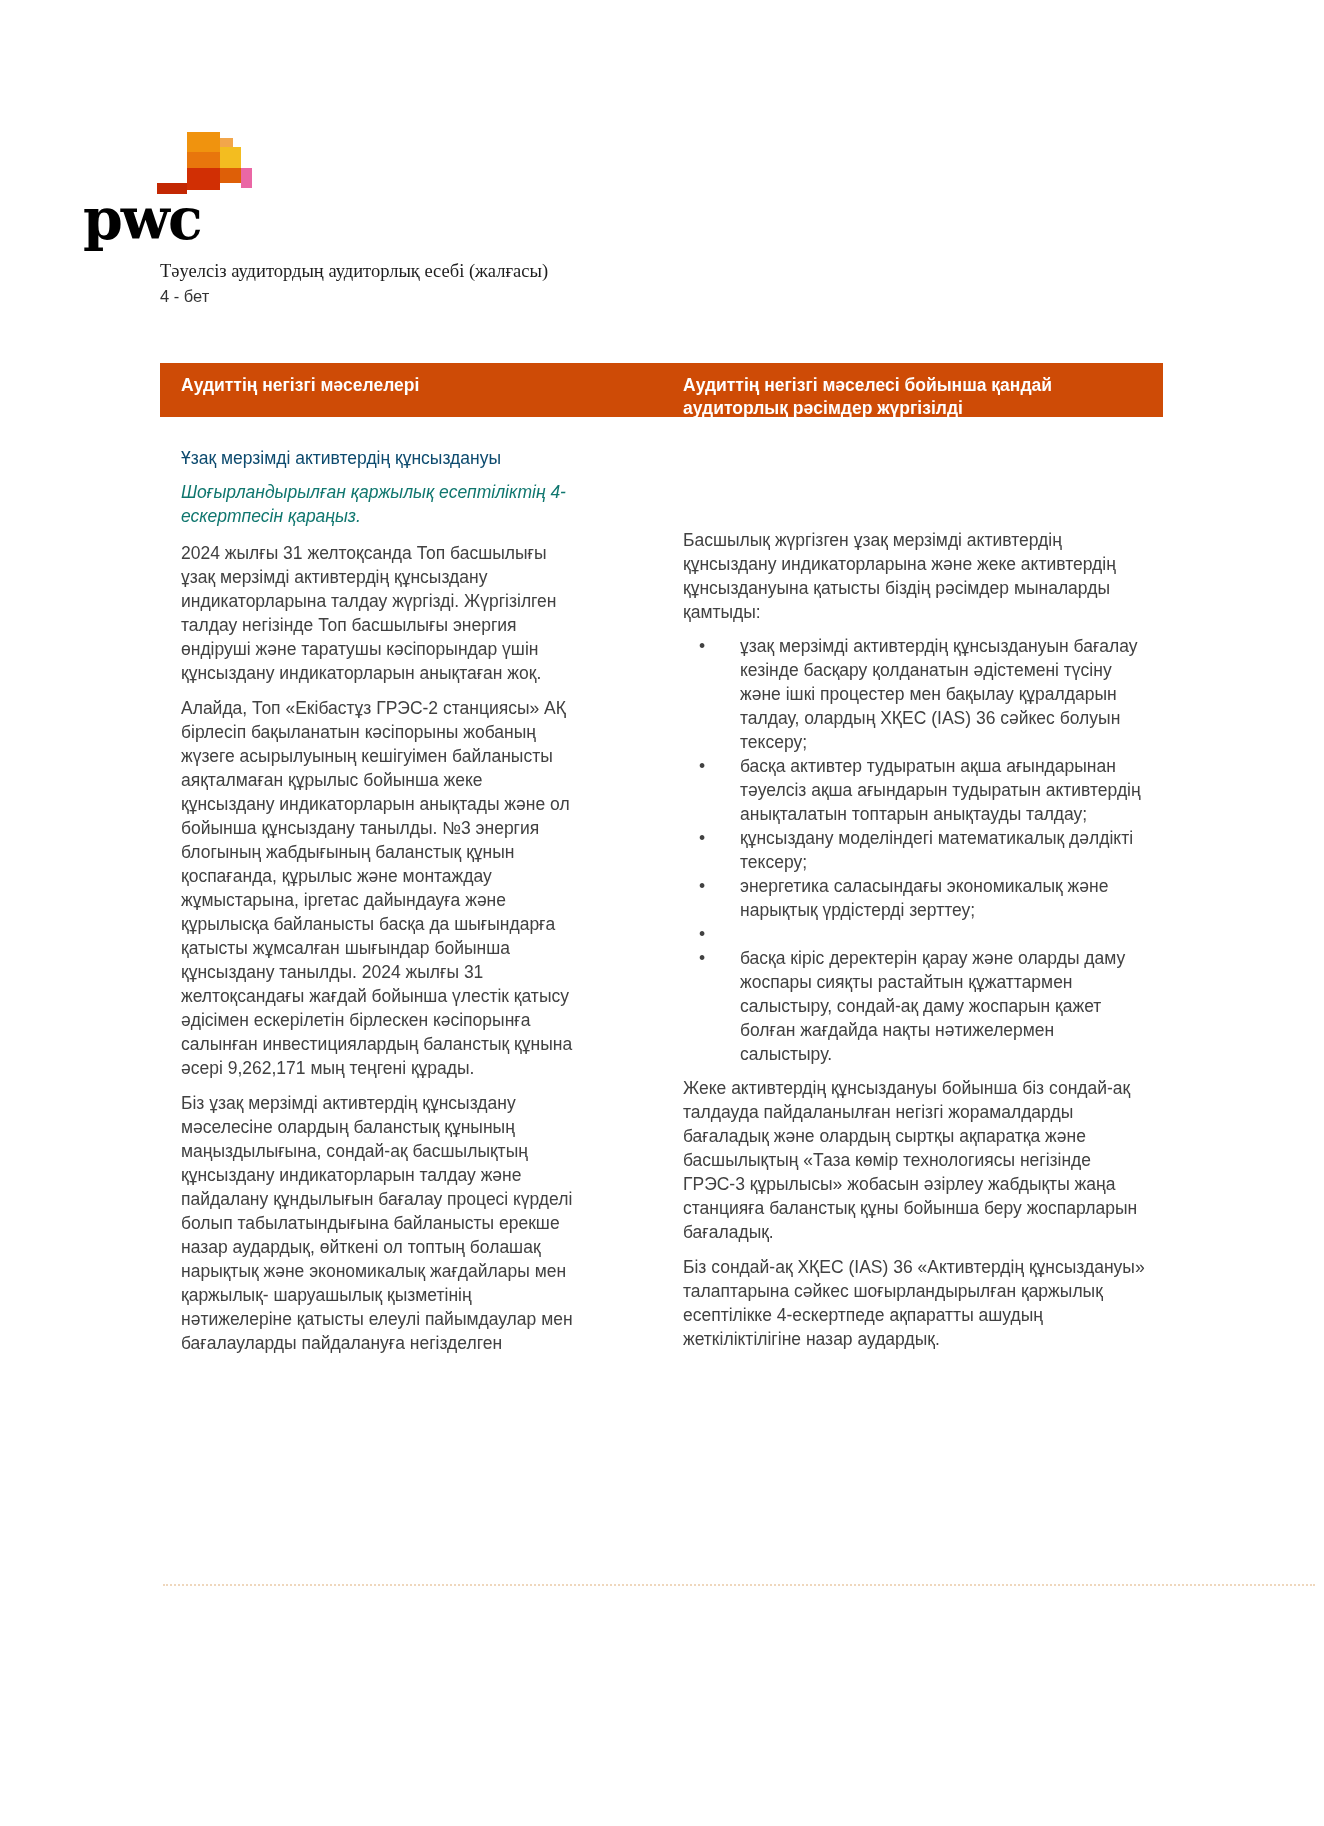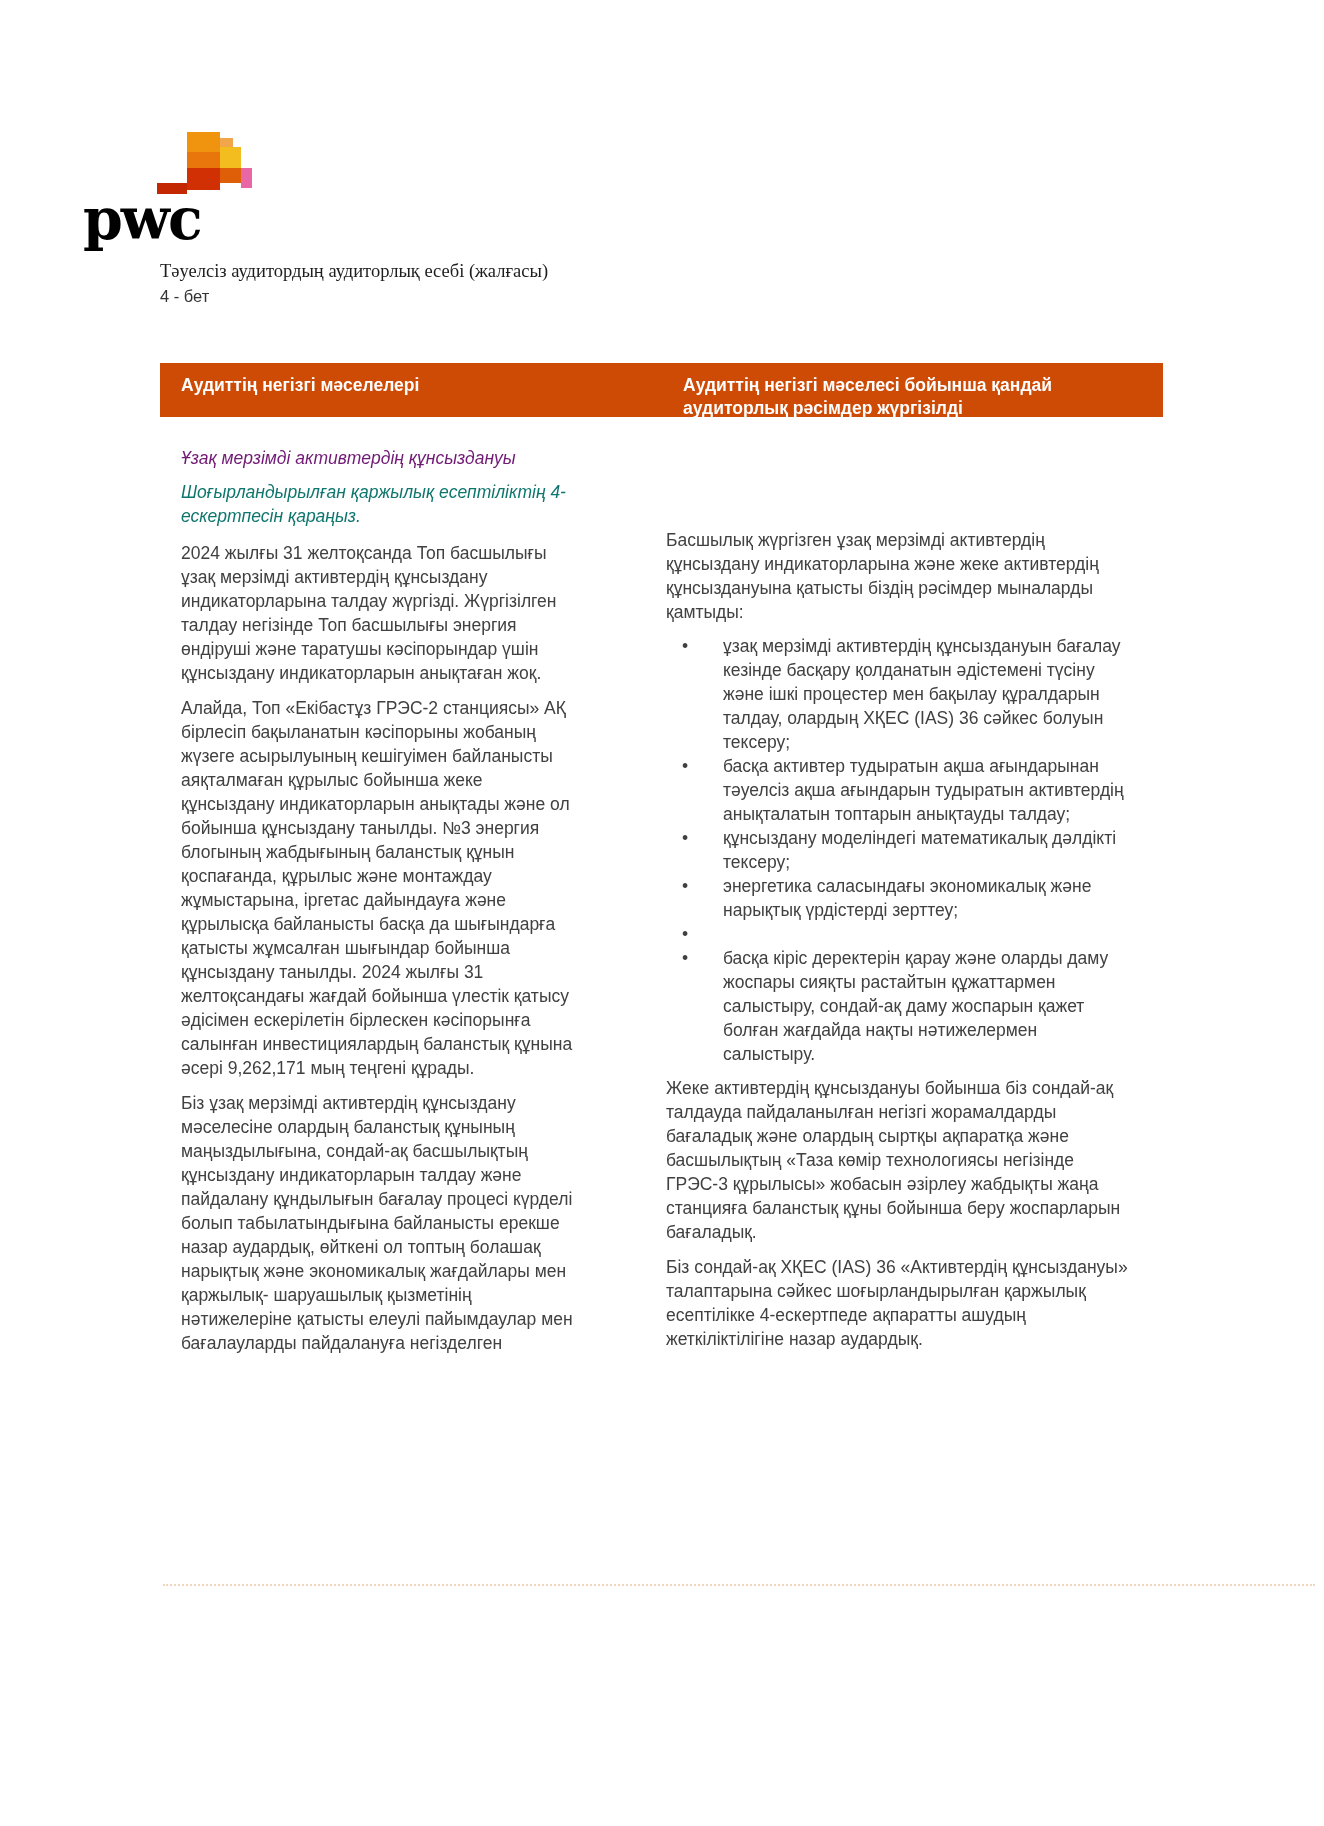--- a/index.html
+++ b/index.html
@@ -45,24 +45,24 @@
   .bar-cell { font-weight:bold; font-size:17.5px; line-height:23px; padding-top:11px; }
   .bar-left  { width:523px; padding-left:21px; padding-right:30px; }
   .bar-right { flex:1; padding-right:24px; }
 
   
   .col-left {
     position:absolute; left:181px; top:446px; width:392px;
     font-size:17.5px; line-height:24px;
   }
   .col-right {
-    position:absolute; left:666px; top:528px; width:462px;
+    position:absolute; left:683px; top:528px; width:462px;
     font-size:17.5px; line-height:24px;
   }
-  .kam-heading { color:#701a75; font-style:italic; margin-bottom:10px; }
+  .kam-heading { color:#0c4a6e; margin-bottom:10px; }
   .kam-note    { font-style:italic; margin-bottom:13px; color:#0f766e; }
   p.body       { margin-bottom:11px; }
   .intro       { margin-bottom:10px; }
   .bullets     { margin-bottom:10px; }
   .bullet      { display:flex; }
   .bullet .dot { width:57px; padding-left:16px; }
   .bullet .txt { flex:1; }
 
   
   .dotline {

